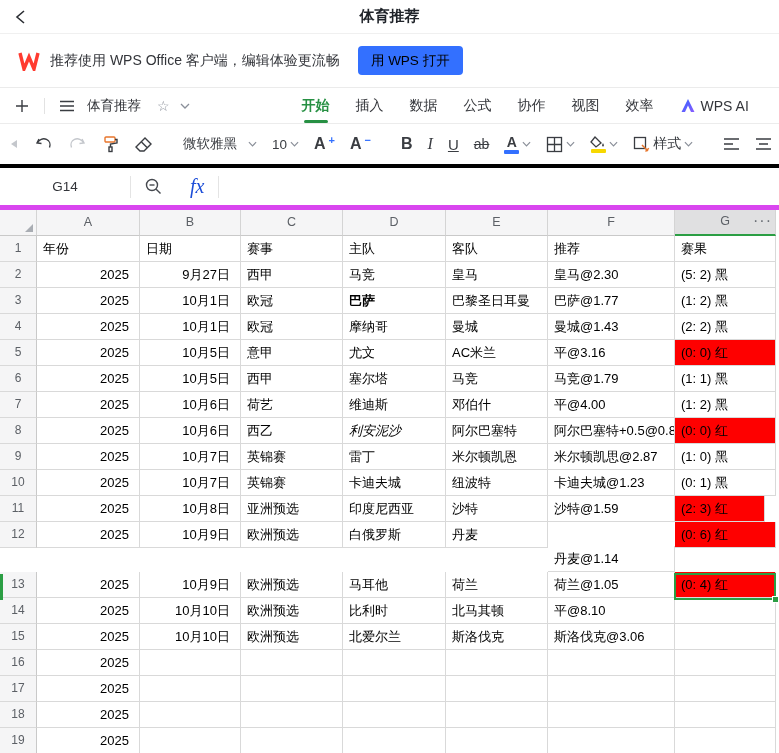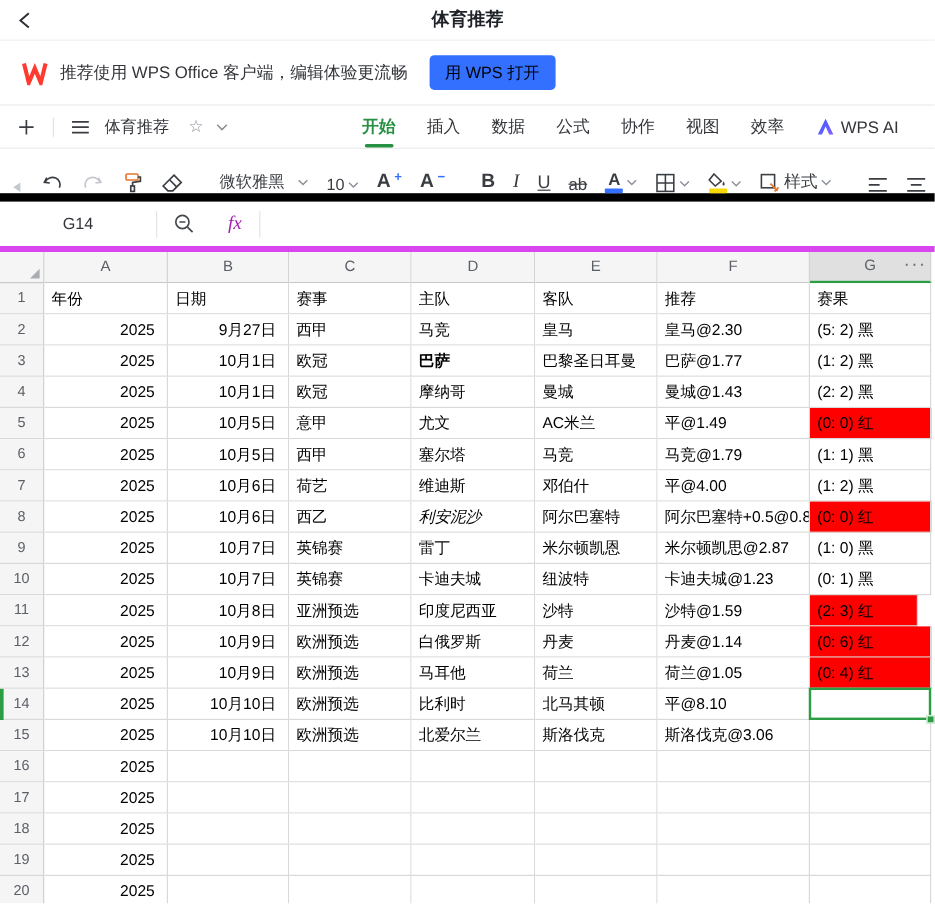--- a/index.html
+++ b/index.html
@@ -31,22 +31,22 @@
   .tabs { display:flex; align-items:center; gap:26px; margin-left:112px; }
   .tab { position:relative; font-size:14px; color:#33353a; cursor:pointer;
     padding:8px 0; }
   .tab.active { font-weight:bold; }
   .tab.active::after { content:""; position:absolute; left:2px; right:2px;
     bottom:0; height:3px; border-radius:2px; background:currentColor; }
   .wpsai { display:flex; align-items:center; gap:5px; font-size:14px;
     color:#33353a; cursor:pointer; }
 
   
-  .toolbar { height:44px; border-bottom:7px solid #000000; display:flex;
-    align-items:flex-end; padding:0 10px; gap:15px; color:#3a3d42; }
+  .toolbar { height:44px; border-bottom:4px solid #000000; display:flex;
+    align-items:center; padding:0 10px; gap:15px; color:#3a3d42; }
   .tbtn { display:flex; align-items:center; gap:3px; cursor:pointer;
     font-size:14px; white-space:nowrap; }
   .tdiv { width:1px; height:20px; background:#e4e4e4; }
   .chev { display:inline-flex; }
   .b-label { font-weight:bold; font-size:16px; }
   .i-label { font-style:italic; font-family:"Liberation Serif",serif; font-size:16px; }
   .u-label { text-decoration:underline; font-size:15px; }
   .s-label { text-decoration:line-through; font-size:14px; }
   .fontname { font-size:13.5px; min-width:62px; }
   .fontsize { font-size:13.5px; }
@@ -54,21 +54,21 @@
   .a-mod sup { font-size:11px; font-weight:bold; position:relative; top:-4px; }
   .fontcolor { display:inline-flex; flex-direction:column; align-items:center; line-height:1; }
   .fontcolor .A { font-size:14px; font-weight:bold; }
   .fontcolor .bar { width:15px; height:4px; border-radius:1px; margin-top:1px; }
 
   
   .formulabar { height:42px; border-bottom:5px solid #d946ef; display:flex;
     align-items:center; }
   .namebox { width:130px; text-align:center; font-size:13.5px; color:#33353a; }
   .fx-label { font-style:italic; font-family:"Liberation Serif",serif;
-    font-size:16px; color:#a21caf; }
+    font-size:20px; color:#1d4ed8; }
   .fbtn { padding:0 14px; display:flex; align-items:center; cursor:pointer; }
   .fdiv { width:1px; height:22px; background:#e4e4e4; }
 
   
   .grid { position:relative; width:779px; height:543px; overflow:hidden;
     background:#fff; }
   .grow { display:flex; }
   .gcell { height:26px; border-right:1px solid #d9d9d9; border-bottom:1px solid #d9d9d9;
     font-size:13px; color:#000; line-height:25px; padding:0 6px;
     white-space:nowrap; overflow:hidden; background:#fff; }
@@ -339,21 +339,21 @@
         <div class="gcell" style="width: 127px;">曼城@1.43</div>
         <div class="gcell" style="width: 101px;">(2: 2) 黑</div>
       </div>
       <div class="grow">
         <div class="gcell rowhdr" style="width: 37px;">5</div>
         <div class="gcell r" style="width: 103px;">2025</div>
         <div class="gcell r" style="width: 101px;">10月5日</div>
         <div class="gcell" style="width: 102px;">意甲</div>
         <div class="gcell" style="width: 103px;">尤文</div>
         <div class="gcell" style="width: 102px;">AC米兰</div>
-        <div class="gcell" style="width: 127px;">平@1.49</div>
+        <div class="gcell" style="width: 127px;">平@3.16</div>
         <div class="gcell red" style="width: 101px;">(0: 0) 红</div>
       </div>
       <div class="grow">
         <div class="gcell rowhdr" style="width: 37px;">6</div>
         <div class="gcell r" style="width: 103px;">2025</div>
         <div class="gcell r" style="width: 101px;">10月5日</div>
         <div class="gcell" style="width: 102px;">西甲</div>
         <div class="gcell" style="width: 103px;">塞尔塔</div>
         <div class="gcell" style="width: 102px;">马竞</div>
         <div class="gcell" style="width: 127px;">马竞@1.79</div>
@@ -409,21 +409,21 @@
         <div class="gcell" style="width: 127px;">沙特@1.59</div>
         <div class="gcell red" style="width: 90px;">(2: 3) 红</div>
       </div>
       <div class="grow">
         <div class="gcell rowhdr" style="width: 37px;">12</div>
         <div class="gcell r" style="width: 103px;">2025</div>
         <div class="gcell r" style="width: 101px;">10月9日</div>
         <div class="gcell" style="width: 102px;">欧洲预选</div>
         <div class="gcell" style="width: 103px;">白俄罗斯</div>
         <div class="gcell" style="width: 102px;">丹麦</div>
-        <div class="gcell" style="width: 127px;">丹麦@1.14</div>
+        <div class="gcell" style="width: 127px; margin-top: 24px;">丹麦@1.14</div>
         <div class="gcell red" style="width: 101px;">(0: 6) 红</div>
       </div>
       <div class="grow">
         <div class="gcell rowhdr" style="width: 37px;">13</div>
         <div class="gcell r" style="width: 103px;">2025</div>
         <div class="gcell r" style="width: 101px;">10月9日</div>
         <div class="gcell" style="width: 102px;">欧洲预选</div>
         <div class="gcell" style="width: 103px;">马耳他</div>
         <div class="gcell" style="width: 102px;">荷兰</div>
         <div class="gcell" style="width: 127px;">荷兰@1.05</div>

